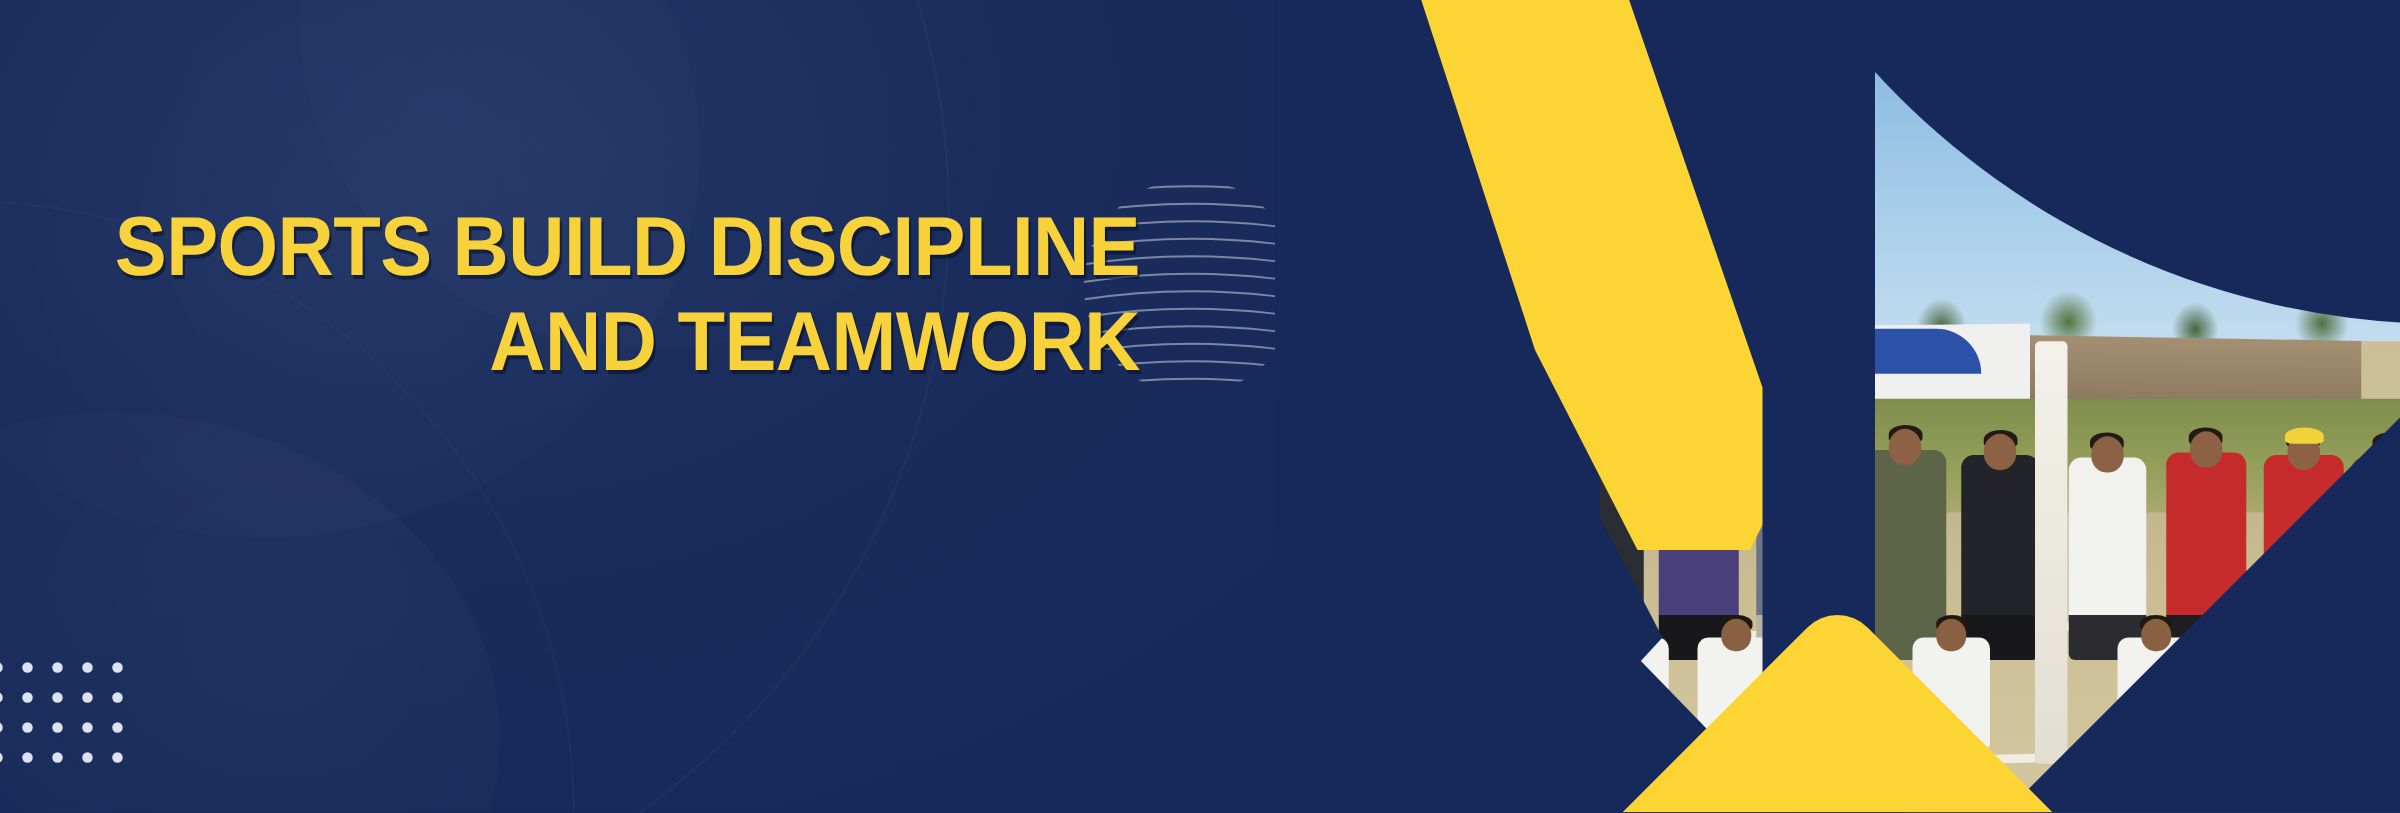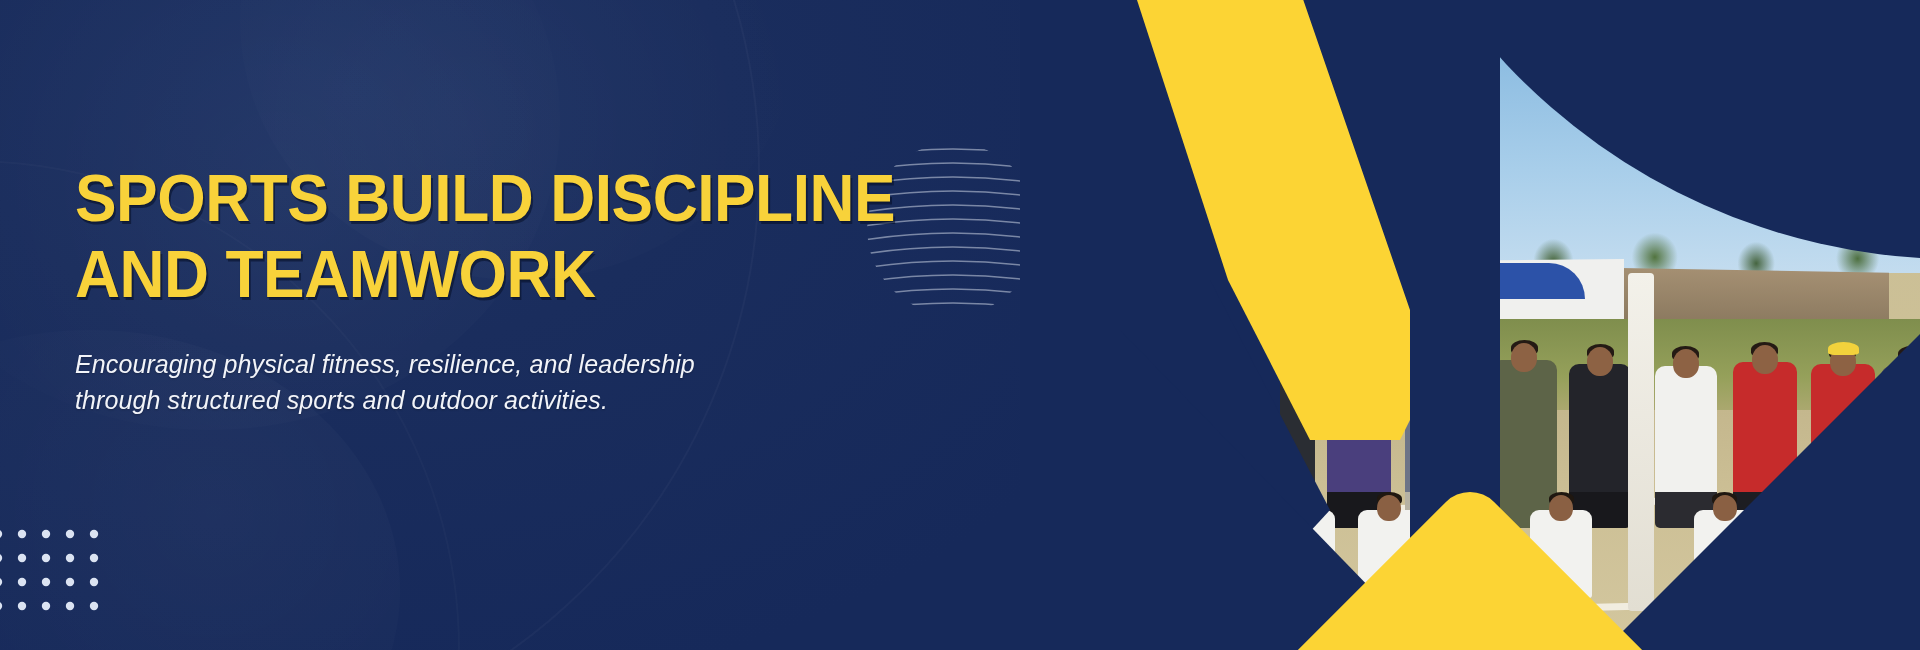--- a/index.html
+++ b/index.html
@@ -8,20 +8,21 @@
     overflow:hidden;
     background:#16295a;
     font-family:"Liberation Sans", sans-serif;
   }
 
   .banner {
     position:relative;
     width:1920px; height:650px;
     overflow:hidden;
     background:#1b2f5e;
+    text-align:right;
   }
 
   
   .bg-base {
     position:absolute; inset:0;
     background:
       radial-gradient(900px 620px at 18% 14%, #1d3264 0%, #1a2d5d 42%, #16295a 100%),
       linear-gradient(160deg,#1a2e5e 0%, #15265a 100%);
   }
   .blob {
@@ -364,22 +365,20 @@
         <path d="M-40 146 Q 86 118 212 146"></path>
         <path d="M-40 160 Q 86 132 212 160"></path>
         <path d="M-40 174 Q 86 146 212 174"></path>
       </g>
     </svg>
   </div>
 
   <div class="copy">
     <div class="headline">SPORTS BUILD DISCIPLINE
 AND TEAMWORK</div>
-    <div class="subtitle">Encouraging physical fitness, resilience, and leadership
-through structured sports and outdoor activities.</div>
   </div>
 
   <div class="dot-grid">
     <svg width="110" height="92" viewBox="0 0 110 92" aria-hidden="true">
       <g fill="#dbe3f2">
         <circle cx="4" cy="10" r="4.2"></circle>
           <circle cx="28" cy="10" r="4.2"></circle>
           <circle cx="52" cy="10" r="4.2"></circle>
           <circle cx="76" cy="10" r="4.2"></circle>
           <circle cx="100" cy="10" r="4.2"></circle>

